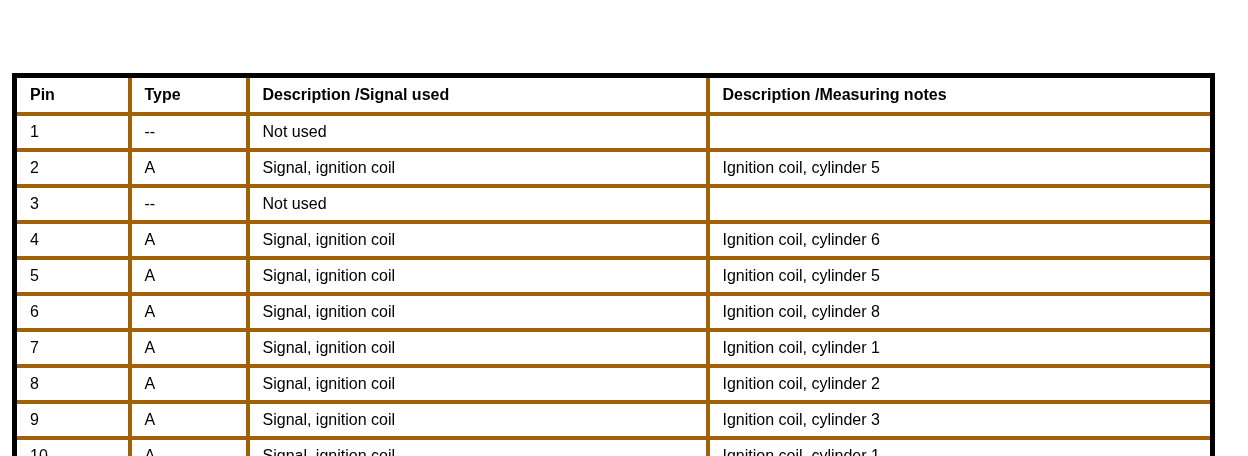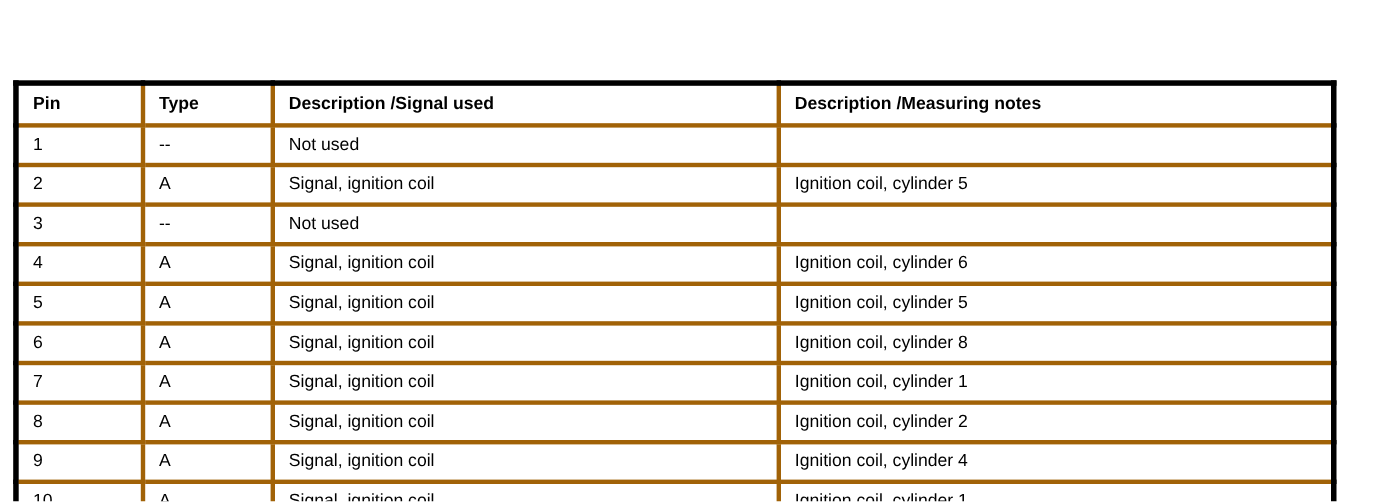--- a/index.html
+++ b/index.html
@@ -129,21 +129,21 @@
         <tr>
           <td>8</td>
           <td>A</td>
           <td>Signal, ignition coil</td>
           <td>Ignition coil, cylinder 2</td>
         </tr>
         <tr>
           <td>9</td>
           <td>A</td>
           <td>Signal, ignition coil</td>
-          <td>Ignition coil, cylinder 4</td>
+          <td>Ignition coil, cylinder 3</td>
         </tr>
         <tr>
           <td>10</td>
           <td>A</td>
           <td>Signal, ignition coil</td>
           <td>Ignition coil, cylinder 1</td>
         </tr>
       </tbody>
   </table>
 

